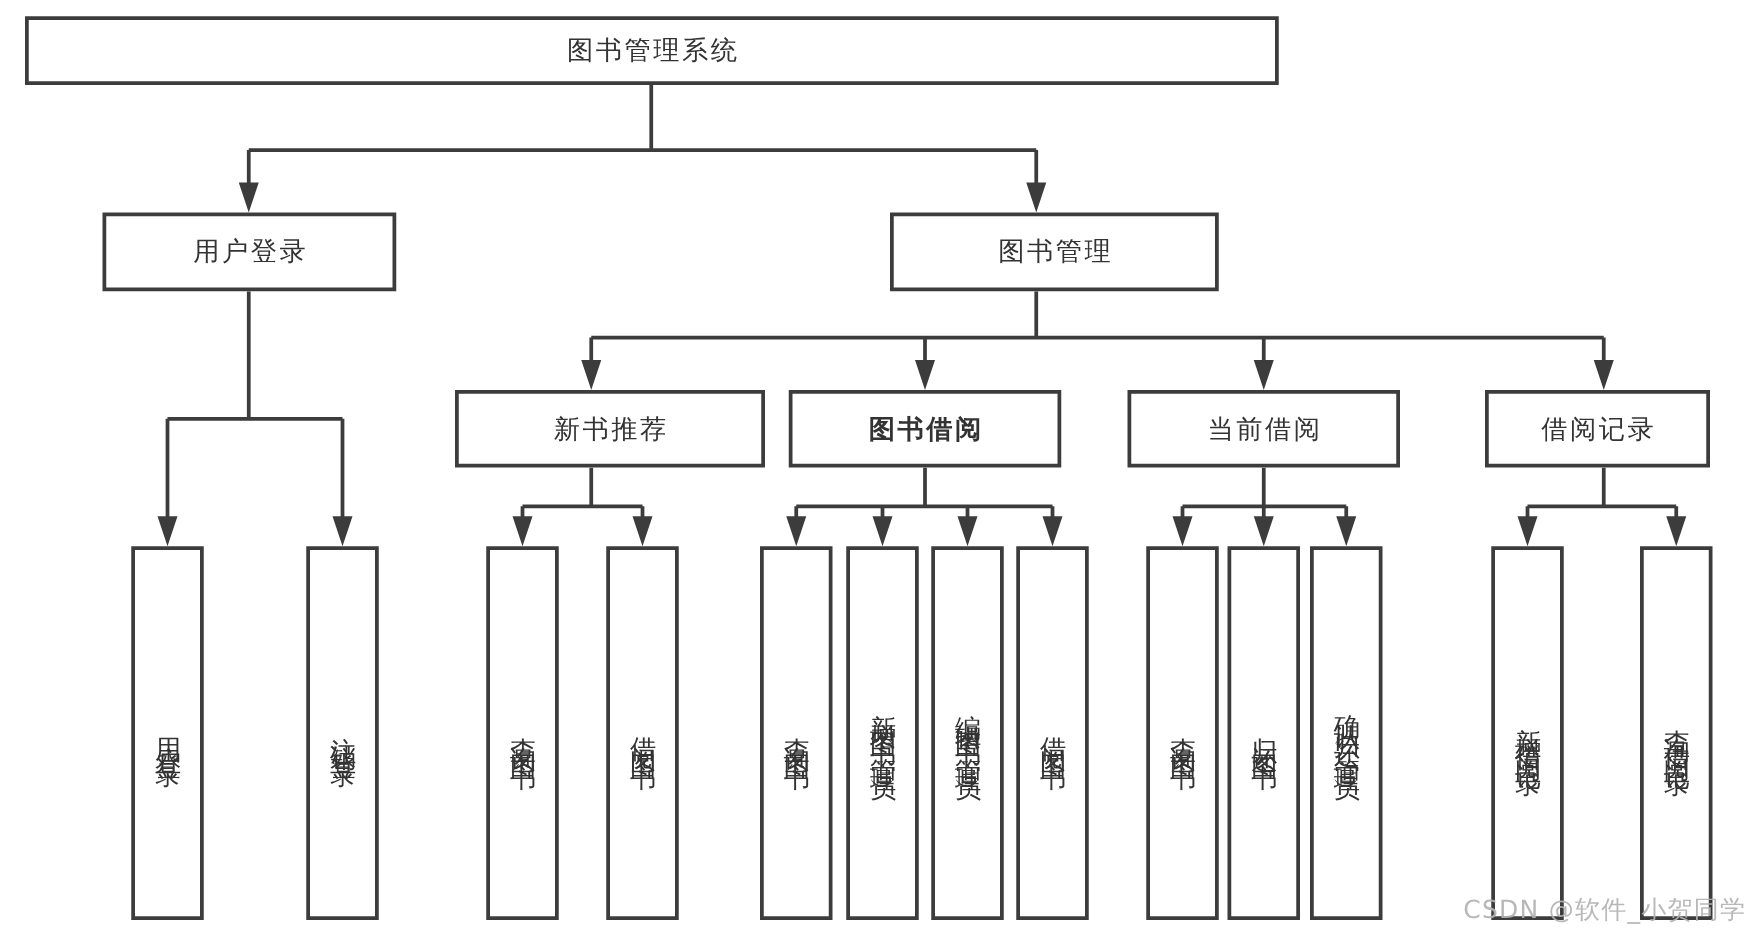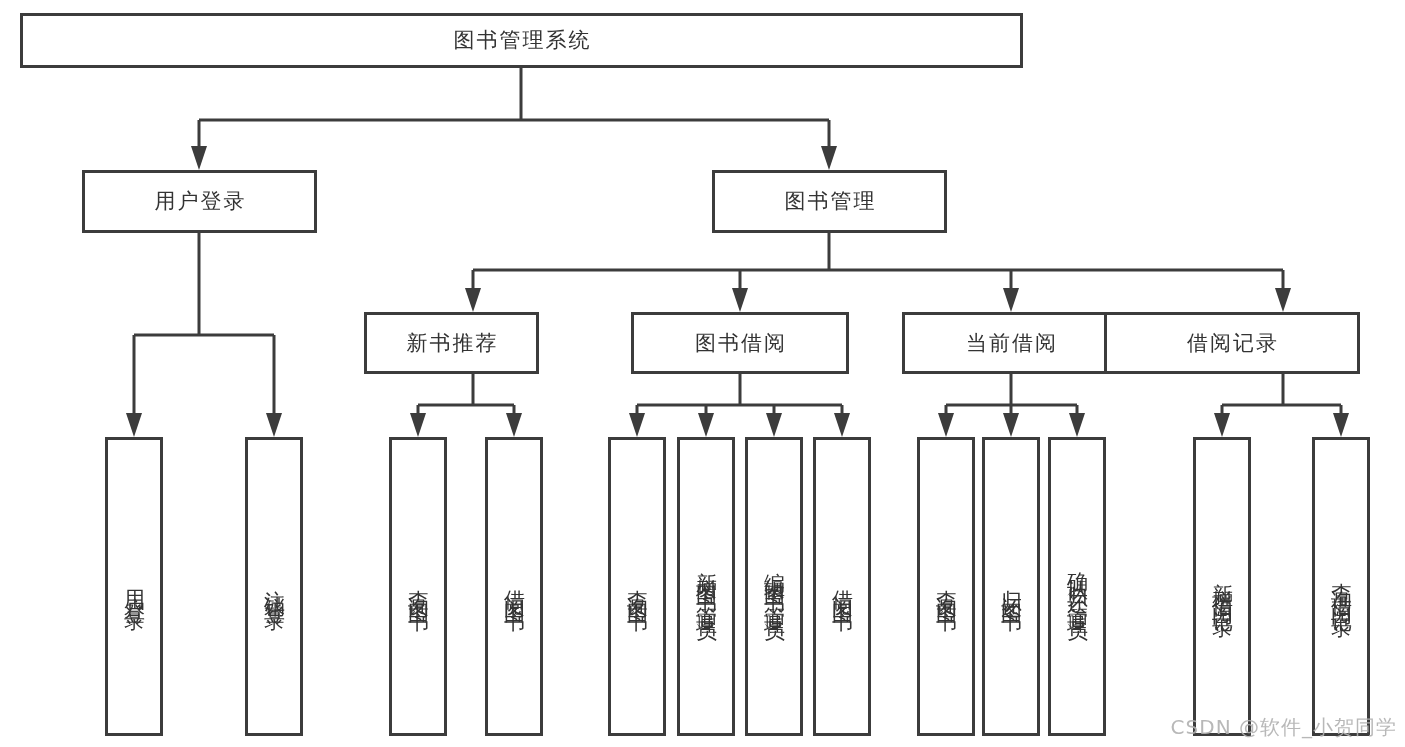--- a/index.html
+++ b/index.html
@@ -55,25 +55,25 @@
   }
   .leaf .v-label {
     writing-mode: vertical-rl;
     text-orientation: mixed;
     letter-spacing: 7px;
     line-height: 1;
     white-space: nowrap;
   }
   #root  { left: 20px;  top: 13px;  width: 1003px; height: 55px; }
   #l2-0  { left: 82px;  top: 170px; width: 235px;  height: 63px; }
-  #l2-1  { left: 712px; top: 170px; width: 235px;  height: 63px; }
-  #l3-0  { left: 364px; top: 312px; width: 175px;  height: 62px; }
-  #l3-1  { left: 631px; top: 312px; width: 218px;  height: 62px; }
+  #l2-1  { left: 712px; top: 170px; width: 263px;  height: 63px; }
+  #l3-0  { left: 364px; top: 312px; width: 248px;  height: 62px; }
+  #l3-1  { left: 631px; top: 312px; width: 218px;  height: 62px; font-weight: bold; }
   #l3-2  { left: 902px; top: 312px; width: 218px;  height: 62px; text-align: right; }
-  #l3-3  { left: 1104px;top: 312px; width: 256px;  height: 62px; }
+  #l3-3  { left: 1188px;top: 312px; width: 180px;  height: 62px; }
   #leaf-0  { left: 105px;  }
   #leaf-1  { left: 245px;  }
   #leaf-2  { left: 389px;  }
   #leaf-3  { left: 485px;  }
   #leaf-4  { left: 608px;  }
   #leaf-5  { left: 677px;  }
   #leaf-6  { left: 745px;  }
   #leaf-7  { left: 813px;  }
   #leaf-8  { left: 917px;  }
   #leaf-9  { left: 982px;  }

